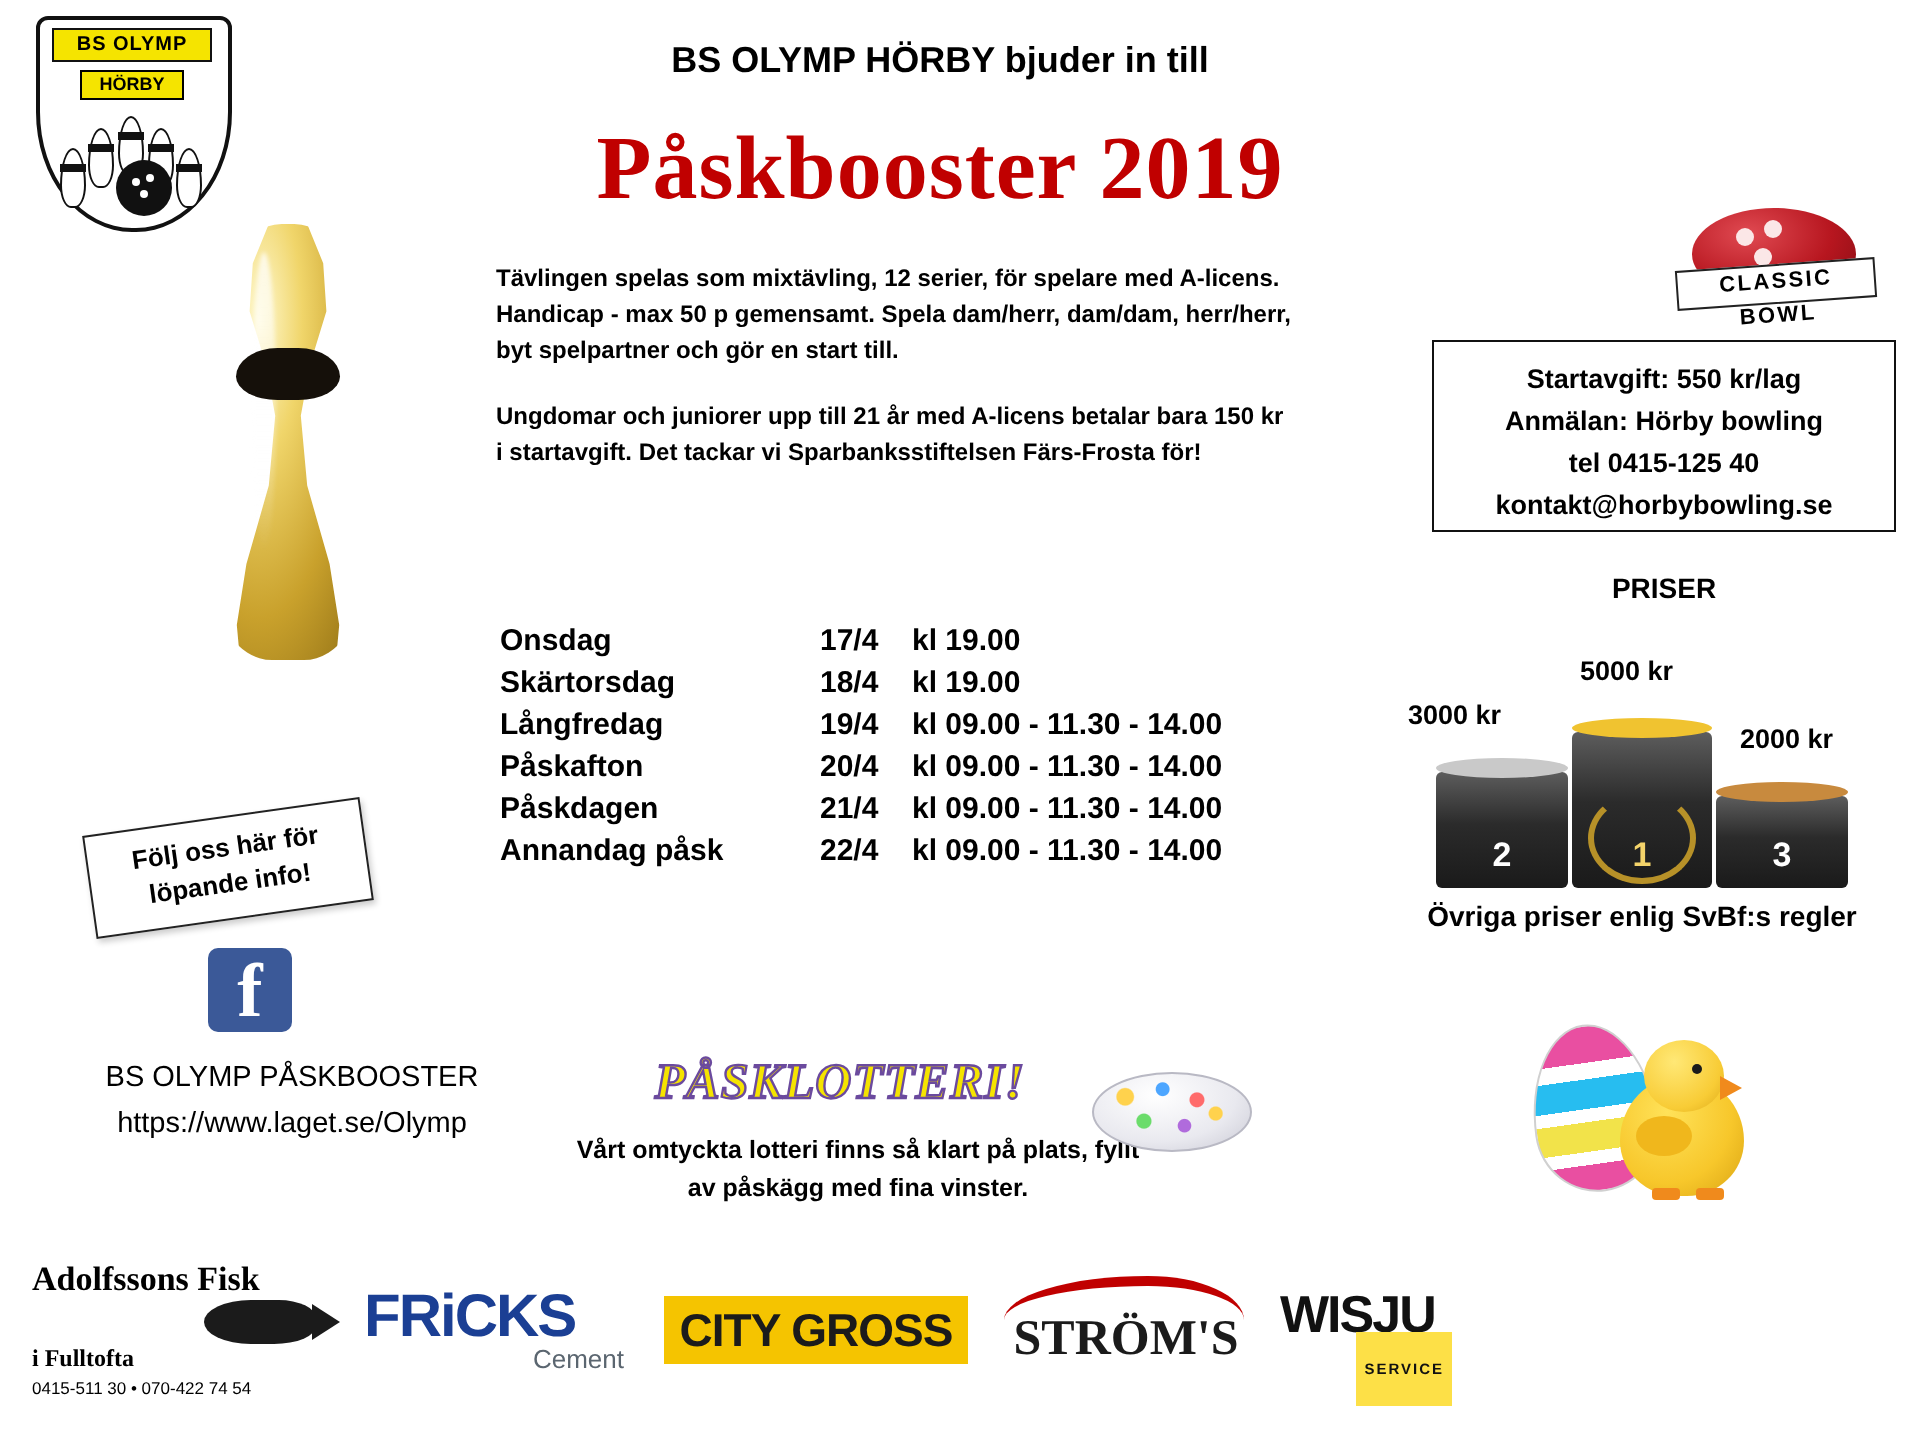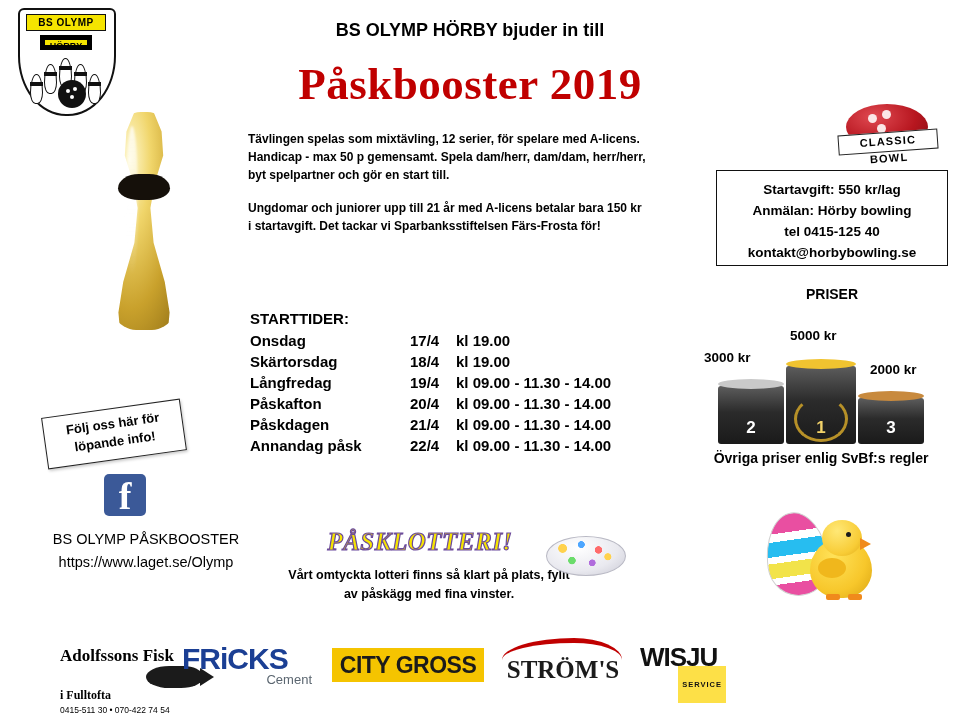--- a/index.html
+++ b/index.html
@@ -24,21 +24,21 @@
     border-radius: 6px 6px 48px 48px / 6px 6px 60px 60px;
   }
   .crest-band {
     position: absolute; left: 8px; top: 6px; width: 80px; height: 17px;
     background: #f5e400; border: 1px solid #111;
     font-size: 10px; font-weight: bold; text-align: center; line-height: 15px;
     letter-spacing: .5px;
   }
   .crest-band2 {
     position: absolute; left: 22px; top: 27px; width: 52px; height: 15px;
-    background: #f5e400; border: 5px solid #000000;
+    background: #f5e400; border: 1px solid #000000;
     font-size: 9px; font-weight: bold; text-align: center; line-height: 13px;
   }
   .crest-pins { position: absolute; left: 10px; top: 44px; width: 78px; height: 58px; }
   .mini-pin {
     position: absolute; width: 13px; height: 30px; background: #fff;
     border: 1.4px solid #111; border-radius: 50% 50% 42% 42% / 62% 62% 38% 38%;
   }
   .mini-pin::after {
     content: ""; position: absolute; left: -1.4px; top: 7px; width: 13px; height: 4px;
     background: #111;
@@ -233,21 +233,21 @@
   .chick-foot {
     position: absolute; top: 86px; width: 14px; height: 6px; background: #f08a1c;
     border-radius: 2px;
   }
 
   
   #sponsors { left: 0; top: 620px; width: 960px; height: 100px; }
   .sp { position: absolute; }
 
   
-  #sp-adolf { left: 16px; top: 26px; width: 158px; margin-left: 44px; }
+  #sp-adolf { left: 16px; top: 10px; width: 158px; }
   #sp-adolf .a1 { font-family: "Liberation Serif", serif; font-size: 17px; font-weight: bold; }
   #sp-adolf .a2 { font-family: "Liberation Serif", serif; font-size: 12px; font-weight: bold; margin-top: 22px; }
   #sp-adolf .a3 { font-size: 8.5px; margin-top: 2px; }
   .fish {
     position: absolute; left: 86px; top: 20px; width: 56px; height: 22px;
     background: #1b1b1b;
     border-radius: 50% 40% 45% 50% / 60% 50% 50% 60%;
   }
   .fish::after {
     content: ""; position: absolute; right: -12px; top: 2px;
@@ -332,21 +332,20 @@
 
 <div class="abs" id="invite-line">BS OLYMP HÖRBY bjuder in till</div>
 <div class="abs" id="main-title">Påskbooster 2019</div>
 
 <div class="abs" id="info-block">
   <p>Tävlingen spelas som mixtävling, 12 serier, för spelare med A-licens.  Handicap - max 50 p gemensamt. Spela dam/herr, dam/dam, herr/herr, byt spelpartner och gör en start till.</p>
   <p>Ungdomar och juniorer upp till 21 år med A-licens betalar bara 150 kr i startavgift. Det tackar vi Sparbanksstiftelsen Färs-Frosta för!</p>
 </div>
 
 <div class="abs" id="starttimes">
-  <div class="st-head">STARTTIDER:</div>
   <table>
     <tbody>
       <tr>
         <td class="day">Onsdag</td>
         <td class="date">17/4</td>
         <td class="times">kl 19.00</td>
       </tr>
       <tr>
         <td class="day">Skärtorsdag</td>
         <td class="date">18/4</td>

